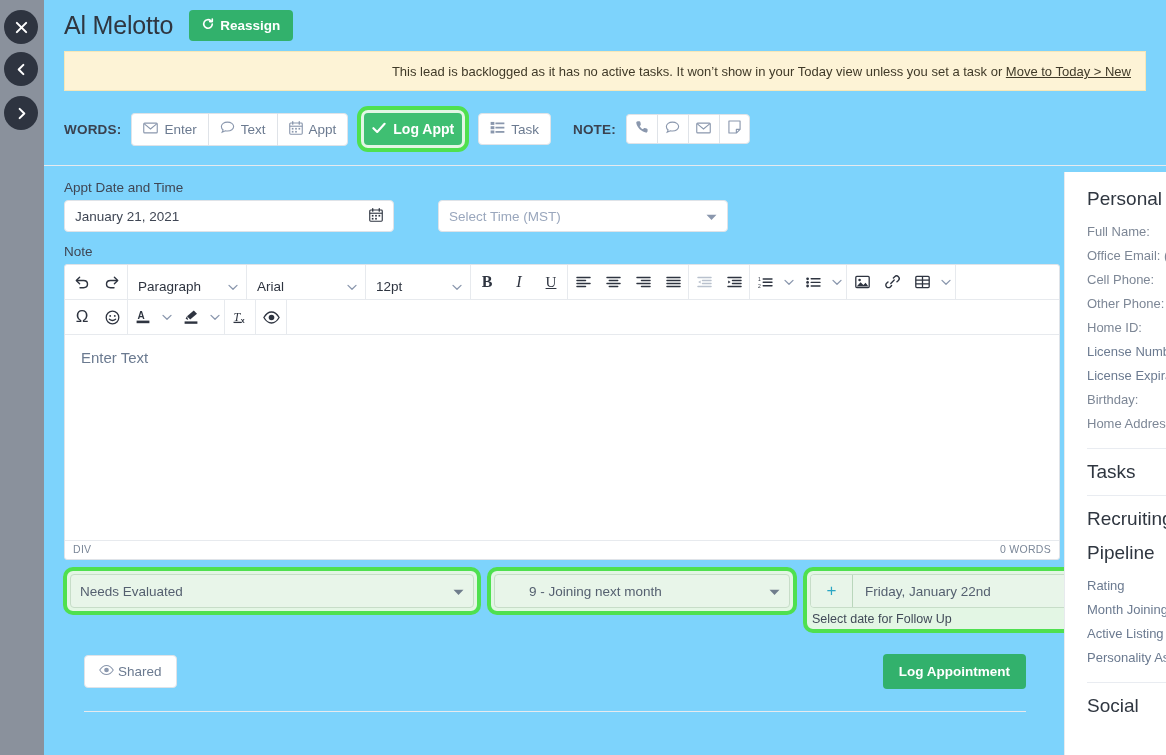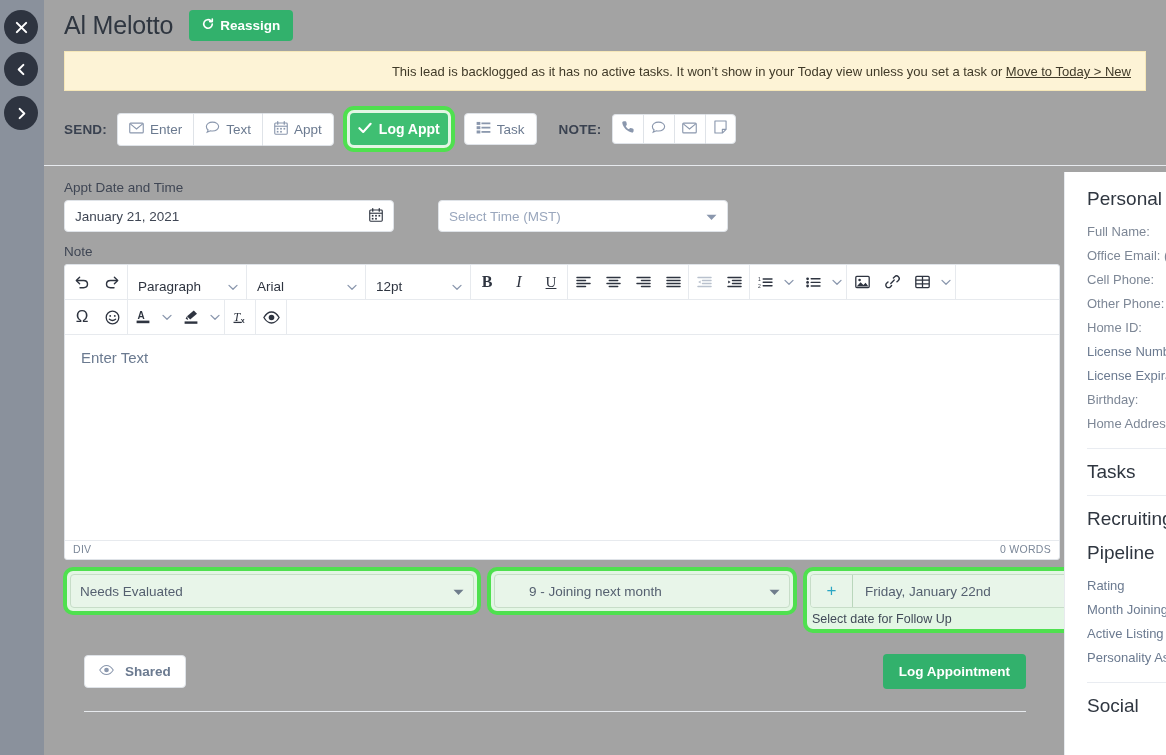--- a/index.html
+++ b/index.html
@@ -64,21 +64,21 @@
     z-index: 40;
     border: none;
   }
   .circ-btn svg { display: block; }
 
   
   .modal {
     position: absolute;
     left: 44px; top: 0;
     width: 1122px; height: 755px;
-    background: #a3a3a3;
+    background: #7dd3fc;
     z-index: 20;
     overflow: hidden;
   }
 
   .modal-head {
     display: flex; align-items: center;
     gap: 16px;
     padding: 10px 0 8px 20px;
   }
   .lead-name {
@@ -318,24 +318,23 @@
     display: flex; align-items: center; justify-content: space-between;
     padding: 22px 20px 0 20px;
   }
   .shared-btn {
     background: #ffffff;
     border: 1px solid #dfe3e8;
     border-radius: 4px;
     color: #6b7a90;
     font-size: 13.5px;
     padding: 8px 14px;
-    display: inline-flex; align-items: center; gap: 11px;
+    display: inline-flex; align-items: center; gap: 4px;
     cursor: pointer;
     font-family: "Liberation Sans", sans-serif;
-    font-weight: bold;
   }
   .log-appointment {
     background: #32b16c;
     color: #ffffff;
     border: none;
     border-radius: 4px;
     font-size: 13.5px; font-weight: bold;
     padding: 10px 16px;
     cursor: pointer;
     font-family: "Liberation Sans", sans-serif;
@@ -433,21 +432,21 @@
         </span>
         <span>Reassign</span>
       </button>
     </div>
 
     <div class="banner">
       <span>This lead is backlogged as it has no active tasks. It won’t show in your Today view unless you set a task or </span><a href="#">Move to Today &gt; New</a>
     </div>
 
     <div class="send-bar">
-      <span class="send-label">SEND:</span>
+      <span class="send-label">WORDS:</span>
 
       <div class="btn-group">
         <button class="gbtn">
           <span>
             <svg width="15" height="12" viewBox="0 0 16 12">
                 <rect x="0.8" y="0.8" width="14.4" height="10.4" rx="1" stroke="#8a97ad" stroke-width="1.2" fill="none"></rect>
                 <path d="M1.4 1.6 L8 7 L14.6 1.6" stroke="#8a97ad" stroke-width="1.2" fill="none"></path>
               </svg>
           </span>
           <span>Enter</span>

